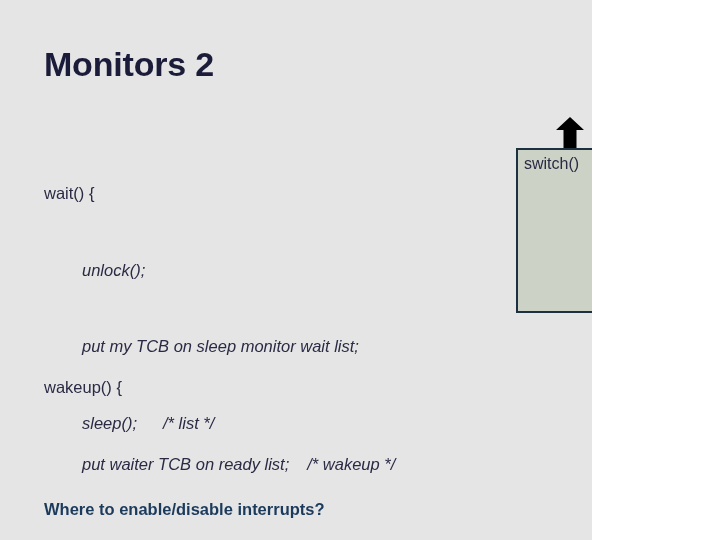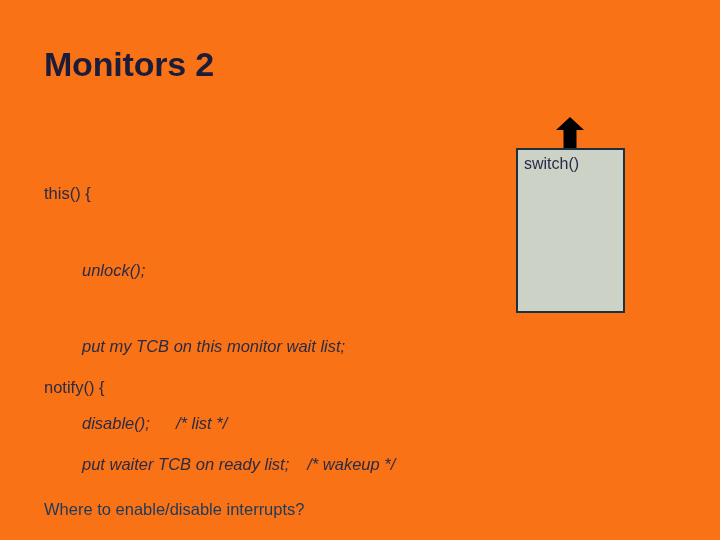--- a/index.html
+++ b/index.html
@@ -2,23 +2,23 @@
 <html><head>
 <meta charset="utf-8">
 <style>
   html, body {
     margin: 0;
     padding: 0;
     background: #ffffff;
   }
   #slide {
     position: relative;
-    width: 720px;
+    width: 592px;
     height: 540px;
-    background: #f97316;
+    background: #e5e5e5;
     overflow: hidden;
     font-family: "Liberation Sans", sans-serif;
   }
 
   
   #slide-title {
     position: absolute;
     left: 44px;
     top: 46px;
     font-size: 34px;
@@ -44,21 +44,21 @@
   .indent-1 { padding-left: 38px; font-style: italic; }
   .cmt-gap  { display: inline-block; width: 26px; }
   .cmt-gap-sm { display: inline-block; width: 18px; }
 
   
   #question-line {
     position: absolute;
     left: 44px;
     top: 500px;
     font-size: 16.5px;
-    font-weight: normal;
+    font-weight: bold;
     color: #1b3a5c;
     white-space: nowrap;
   }
 
   
   #stack-diagram {
     position: absolute;
     left: 516px;
     top: 117px;
     width: 110px;
@@ -103,29 +103,29 @@
   }
 </style>
 </head>
 <body>
 
 <div id="slide">
 
   <div id="slide-title">Monitors 2</div>
 
   <div id="wait-code" class="code-block">
-    <div class="code-line">this() {</div>
+    <div class="code-line">wait() {</div>
     <div class="code-line indent-1">unlock();</div>
-    <div class="code-line indent-1">put my TCB on this monitor wait list;</div>
-    <div class="code-line indent-1"><span>disable();</span><span class="cmt-gap"></span><span>/* list */</span></div>
+    <div class="code-line indent-1">put my TCB on sleep monitor wait list;</div>
+    <div class="code-line indent-1"><span>sleep();</span><span class="cmt-gap"></span><span>/* list */</span></div>
     
   </div>
 
   <div id="notify-code" class="code-block">
-    <div class="code-line">notify() {</div>
+    <div class="code-line">wakeup() {</div>
     <div class="code-line indent-1"><span>put waiter TCB on ready list;</span><span class="cmt-gap-sm"></span><span>/* wakeup */</span></div>
     
   </div>
 
   <div id="question-line">Where to enable/disable interrupts?</div>
 
   <div id="stack-diagram">
 
     <div id="stack-arrow">
       <svg width="28" height="31" viewBox="0 0 28 31" xmlns="http://www.w3.org/2000/svg">

